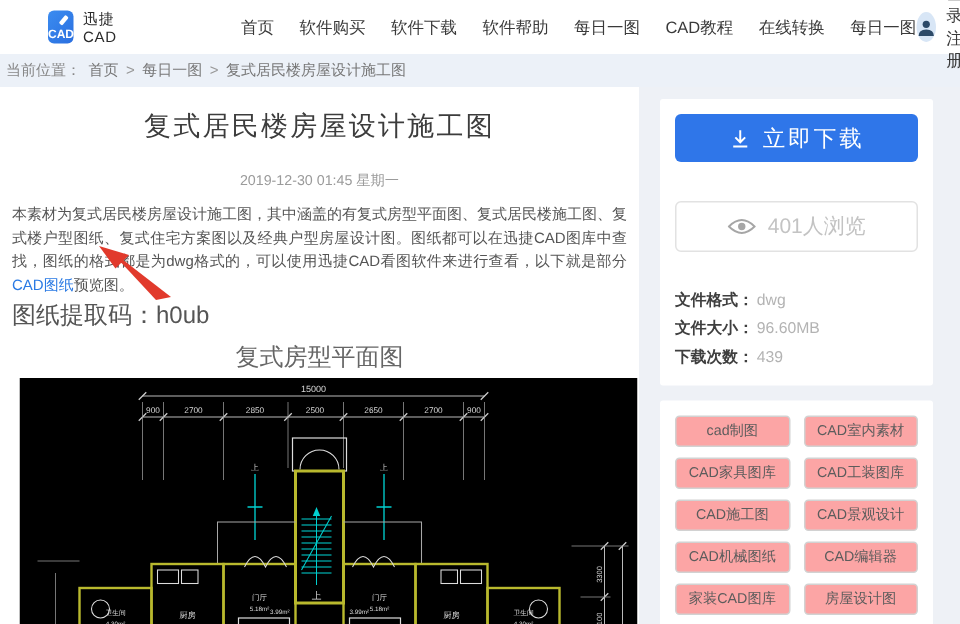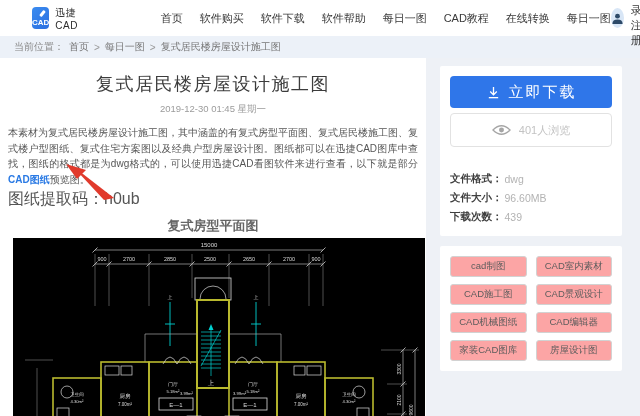--- a/index.html
+++ b/index.html
@@ -35,57 +35,57 @@
   .header-right { margin-left: auto; display: flex; align-items: center; gap: 7px; }
   .avatar {
     width: 20px; height: 20px; border-radius: 50%;
     background: #d8e6f6; display: flex; align-items: center; justify-content: center;
   }
   .login { font-size: 11px; color: #3a3a3a; }
   
   .breadcrumb {
     height: 22px; background: #ecf1f8;
     display: flex; align-items: center; gap: 5px;
-    padding-left: 14px; font-size: 10px; color: #888;
+    padding-left: 4px; font-size: 10px; color: #888;
   }
   .breadcrumb .bc-link { color: #777; }
   .breadcrumb .bc-sep { color: #999; }
   
   .page-body { display: flex; align-items: flex-start; }
   .main-card {
     width: 426px; background: #fff; min-height: 358px;
     padding: 14px 8px 0 8px; position: relative;
   }
   .article-title {
     text-align: center; font-size: 18px; font-weight: 500;
     color: #3c3c3c; letter-spacing: 1.5px;
   }
-  .article-date { text-align: center; font-size: 9.5px; color: #9b9b9b; margin-top: 7px; }
+  .article-date { text-align: center; font-size: 9.5px; color: #9b9b9b; margin-top: 18px; }
   .article-desc {
     margin-top: 9px; font-size: 10px; line-height: 1.55;
     color: #555; text-align: justify;
   }
-  .desc-link { color: #2a7ae4; font-weight: bold; }
+  .desc-link { color: #2a7ae4; font-weight: normal; }
   .code-line { font-size: 16px; color: #555; margin-top: 2px; }
   .red-arrow { position: absolute; left: 62px; top: 104px; }
-  .drawing-caption { text-align: center; font-size: 13px; color: #666; margin-top: 7px; font-weight: bold; }
+  .drawing-caption { text-align: center; font-size: 16px; color: #666; margin-top: 7px; }
   .drawing-wrap { margin: 3px 0 0 5px; }
   
   .sidebar { width: 182px; margin: 8px 0 0 14px; }
   .side-card { background: #fff; border-radius: 2px; padding: 10px; }
   .download-btn {
     width: 100%; height: 32px; background: #2f76e9; border: none; border-radius: 4px;
     color: #fff; font-size: 15px; letter-spacing: 2px;
     display: flex; align-items: center; justify-content: center; gap: 8px;
     cursor: pointer; font-family: inherit;
   }
   .views-box {
-    margin-top: 5px; height: 34px; border: 1px solid #e2e2e2; border-radius: 4px;
+    margin-top: 26px; height: 34px; border: 1px solid #e2e2e2; border-radius: 4px;
     display: flex; align-items: center; justify-content: center; gap: 8px;
-    color: #c3c3c3; font-size: 11px;
+    color: #c3c3c3; font-size: 14px;
   }
   .file-info { margin-top: 22px; }
   .file-row { display: flex; font-size: 10.5px; height: 19px; align-items: center; }
   .file-label { color: #3f3f3f; font-weight: bold; }
   .file-value { color: #b3b3b3; margin-left: 2px; }
   .tags-card { margin-top: 10px; }
   .tags-grid { display: grid; grid-template-columns: 1fr 1fr; gap: 7px 9px; }
   .tag-btn {
     height: 21px; background: #fca5a5; border: 1px solid #d2d2d2; border-radius: 3px;
     font-size: 9.5px; color: #5c5c5c; cursor: pointer; font-family: inherit;
@@ -356,20 +356,22 @@
           <span class="file-label">下载次数：</span>
           <span class="file-value">439</span>
         </div>
       </div>
     </div>
 
     <div class="side-card tags-card">
       <div class="tags-grid">
         <button class="tag-btn">cad制图</button>
         <button class="tag-btn">CAD室内素材</button>
+        <button class="tag-btn">CAD家具图库</button>
+        <button class="tag-btn">CAD工装图库</button>
         <button class="tag-btn">CAD施工图</button>
         <button class="tag-btn">CAD景观设计</button>
         <button class="tag-btn">CAD机械图纸</button>
         <button class="tag-btn">CAD编辑器</button>
         <button class="tag-btn">家装CAD图库</button>
         <button class="tag-btn">房屋设计图</button>
 
       </div>
     </div>
   </div>

